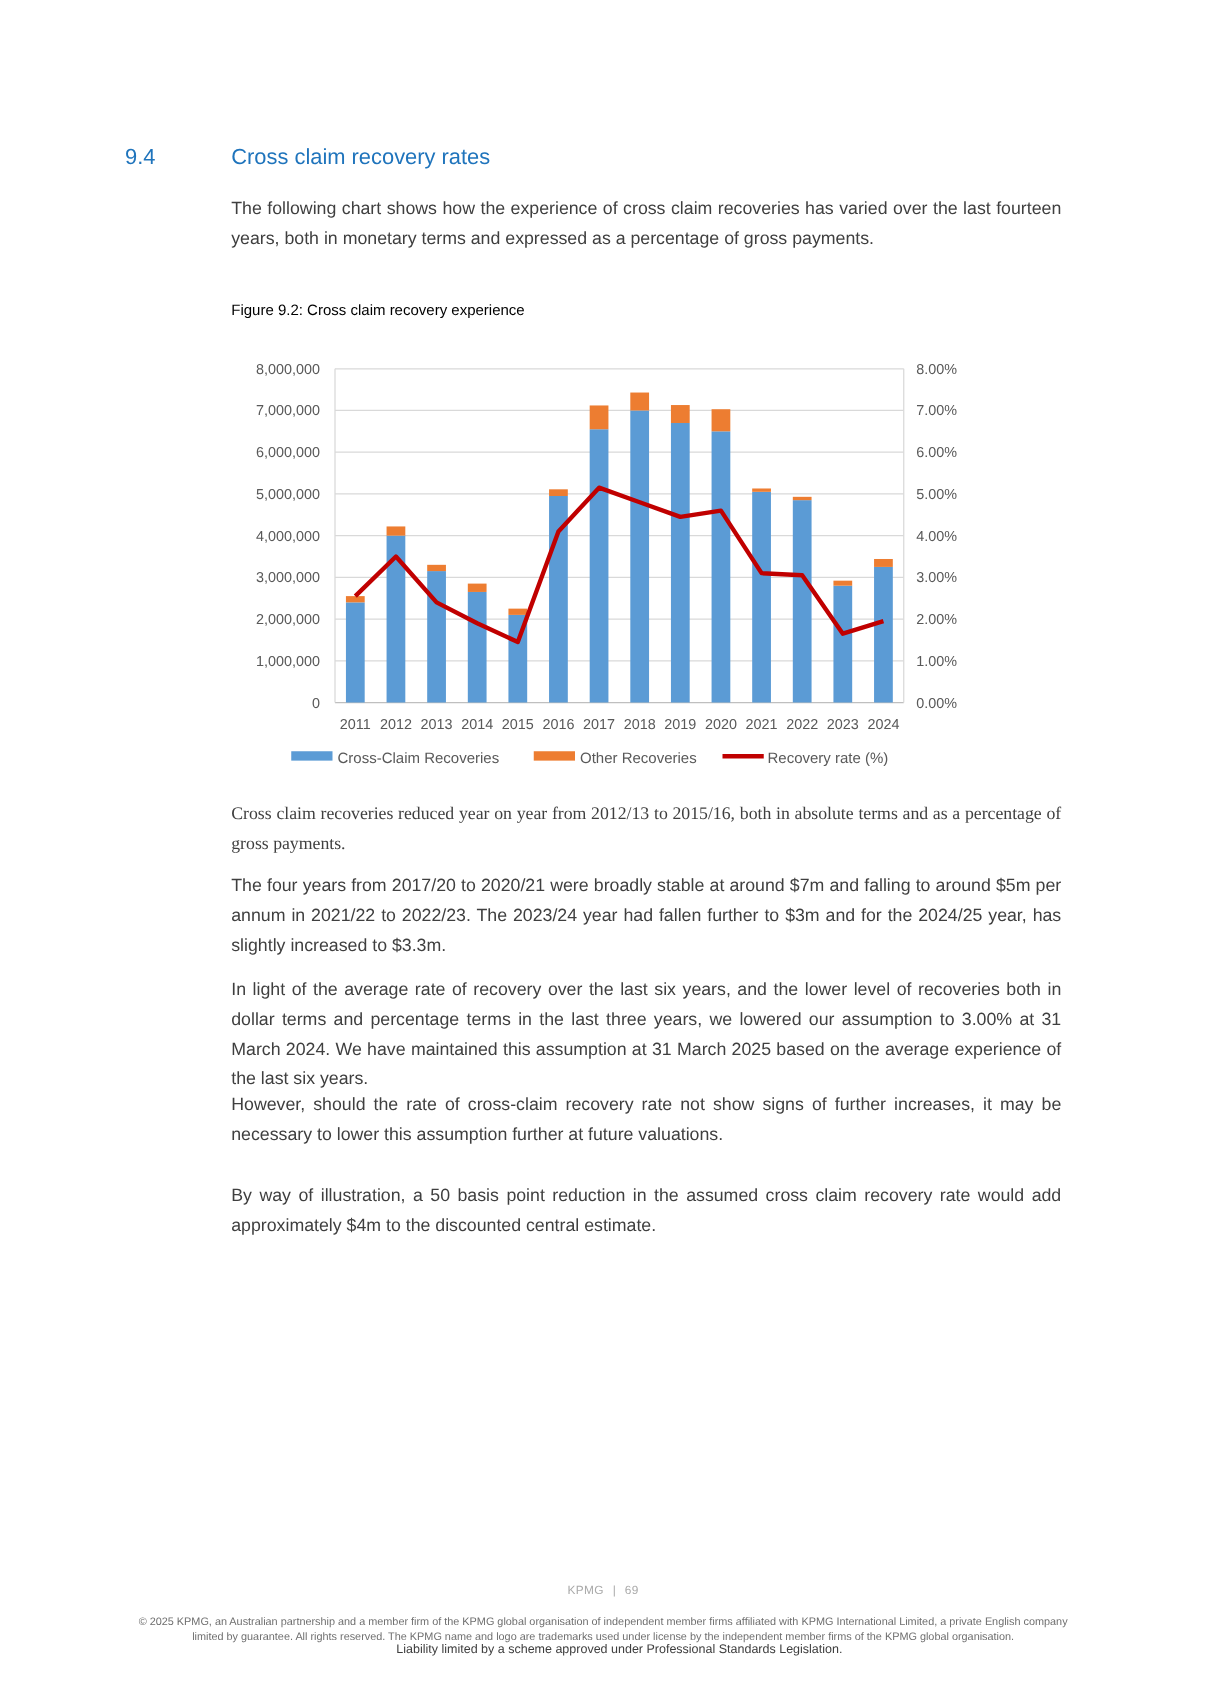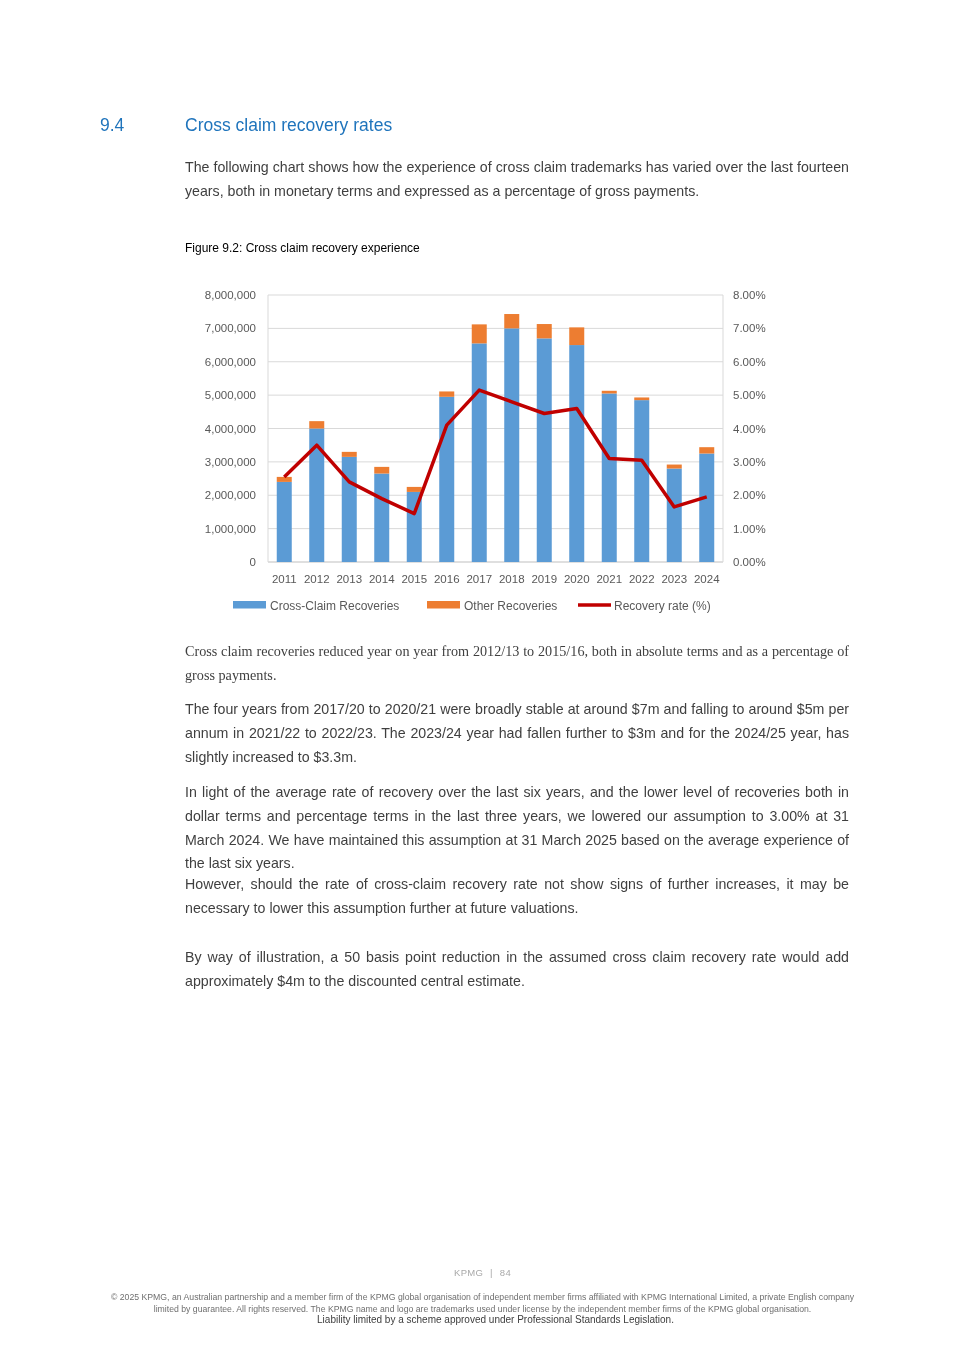--- a/index.html
+++ b/index.html
@@ -41,21 +41,21 @@
 </head>
 <body>
 
 <div class="page">
 
   <div class="heading">
     <span class="h-num">9.4</span>
     <span class="h-title">Cross claim recovery rates</span>
   </div>
 
-  <p class="body-text intro">The following chart shows how the experience of cross claim trademarks has varied over the last fourteen years, both in monetary terms and expressed as a percentage of gross payments.</p>
+  <p class="body-text intro">The following chart shows how the experience of cross claim recoveries has varied over the last fourteen years, both in monetary terms and expressed as a percentage of gross payments.</p>
 
   <div class="caption">Figure 9.2: Cross claim recovery experience</div>
 
   <svg id="chart-svg" width="600" height="345" viewBox="0 0 600 345">
       <g>
         <line x1="83" y1="12" x2="538" y2="12" stroke="#D9D9D9" stroke-width="1"></line>
         <line x1="83" y1="45.375" x2="538" y2="45.375" stroke="#D9D9D9" stroke-width="1"></line>
         <line x1="83" y1="78.75" x2="538" y2="78.75" stroke="#D9D9D9" stroke-width="1"></line>
         <line x1="83" y1="112.125" x2="538" y2="112.125" stroke="#D9D9D9" stroke-width="1"></line>
         <line x1="83" y1="145.5" x2="538" y2="145.5" stroke="#D9D9D9" stroke-width="1"></line>
@@ -144,17 +144,17 @@
         <text x="429" y="327">Recovery rate (%)</text>
       </g>
     </svg>
 
   <p class="body-text pa">Cross claim recoveries reduced year on year from 2012/13 to 2015/16, both in absolute terms and as a percentage of gross payments.</p>
   <p class="body-text pb">The four years from 2017/20 to 2020/21 were broadly stable at around $7m and falling to around $5m per annum in 2021/22 to 2022/23. The 2023/24 year had fallen further to $3m and for the 2024/25 year, has slightly increased to $3.3m.</p>
   <p class="body-text pc">In light of the average rate of recovery over the last six years, and the lower level of recoveries both in dollar terms and percentage terms in the last three years, we lowered our assumption to 3.00% at 31 March 2024. We have maintained this assumption at 31 March 2025 based on the average experience of the last six years.</p>
   <p class="body-text pd">However, should the rate of cross-claim recovery rate not show signs of further increases, it may be necessary to lower this assumption further at future valuations.</p>
   <p class="body-text pe">By way of illustration, a 50 basis point reduction in the assumed cross claim recovery rate would add approximately $4m to the discounted central estimate.</p>
 
-  <div class="footer-label">KPMG | 84</div>
+  <div class="footer-label">KPMG | 69</div>
   <div class="copyright">© 2025 KPMG, an Australian partnership and a member firm of the KPMG global organisation of independent member firms affiliated with KPMG International Limited, a private English company limited by guarantee. All rights reserved. The KPMG name and logo are trademarks used under license by the independent member firms of the KPMG global organisation.</div>
   <div class="liability">Liability limited by a scheme approved under Professional Standards Legislation.</div>
 
 </div>
 
 </body></html>

